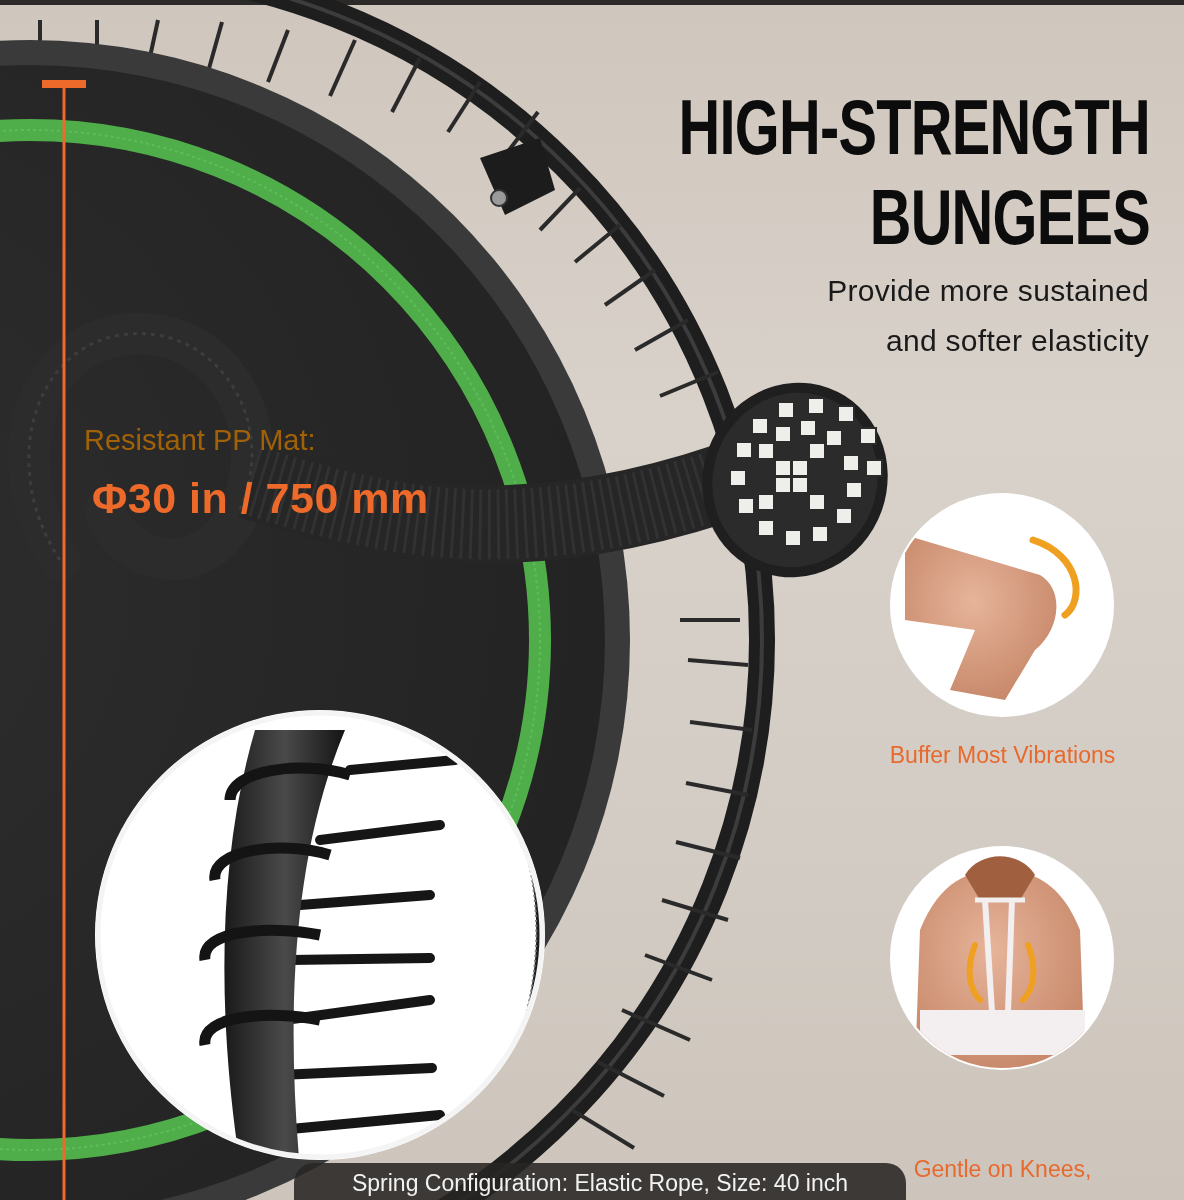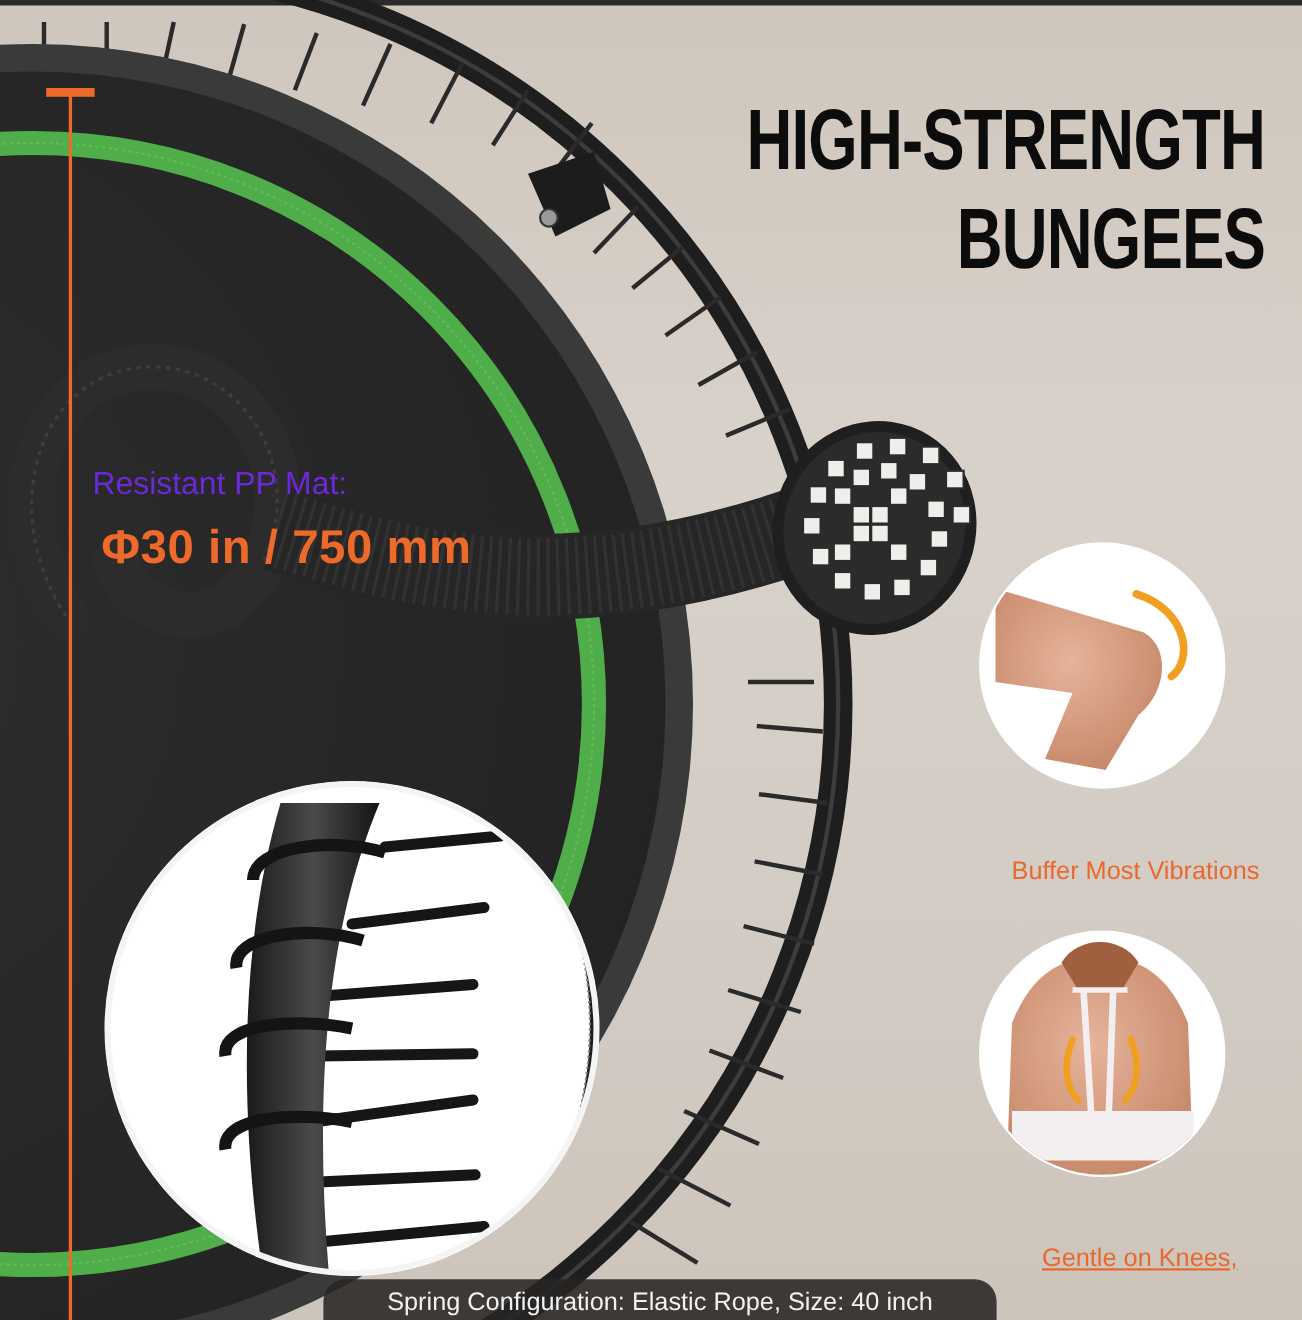--- a/index.html
+++ b/index.html
@@ -7,25 +7,25 @@
     font-family:"Liberation Sans", sans-serif;
     background: linear-gradient(180deg,#cfc6bd 0%, #d9d2ca 35%, #d3ccc4 70%, #cdc5bc 100%); }
   .topbar { position:absolute; left:0; top:0; width:1184px; height:5px; background:#2b2a28; }
   .scene { position:absolute; left:0; top:0; width:1184px; height:1200px; }
   .headline { position:absolute; right:34px; top:82px; text-align:right;
     font-family:"Liberation Sans", sans-serif; font-weight:700; color:#0c0c0c;
     font-size:78px; line-height:90px; letter-spacing:-1px; transform-origin:right top;
     transform:scaleX(0.74); white-space:nowrap; }
   .subhead { position:absolute; right:35px; top:266px; text-align:right; color:#1a1a1a;
     font-size:30px; line-height:50px; letter-spacing:0.3px; }
-  .mat-label { position:absolute; left:84px; top:424px; color:#6d28d9; font-size:29px; }
+  .mat-label { position:absolute; left:84px; top:424px; color:#a16207; font-size:29px; }
   .mat-size { position:absolute; left:92px; top:474px; color:#ee6a2a; font-size:43px; font-weight:700; letter-spacing:0.5px; }
-  .benefit { position:absolute; color:#e8692d; font-size:23px; text-align:right; line-height:30px;margin-top:36px; }
+  .benefit { position:absolute; color:#e8692d; font-size:23px; text-align:center; line-height:30px; }
   .benefit.b1 { left:860px; top:740px; width:285px; }
-  .benefit.b2 { left:880px; top:1092px; width:245px;text-decoration:underline; }
+  .benefit.b2 { left:880px; top:1154px; width:245px; }
   .caption { position:absolute; left:294px; top:1163px; width:612px; height:40px; border-radius:20px 20px 0 0;
     background:rgba(40,38,36,0.88); color:#f2f2f2; font-size:23px; line-height:40px; text-align:center; }
 </style>
 </head>
 <body>
 
 <div class="topbar"></div>
 
 <svg class="scene" viewBox="0 0 1184 1200" xmlns="http://www.w3.org/2000/svg">
   <defs>
@@ -188,20 +188,22 @@
     </g>
   </g>
 </svg>
 
 <div class="headline">
   <div>HIGH-STRENGTH</div>
   <div>BUNGEES</div>
 </div>
 
 <div class="subhead">
+  <div>Provide more sustained</div>
+  <div>and softer elasticity</div>
 </div>
 
 <div class="mat-label">Resistant PP Mat:</div>
 <div class="mat-size">Φ30 in / 750 mm</div>
 
 <div class="benefit b1">
   <div>Buffer Most Vibrations</div>
 </div>
 <div class="benefit b2">
   <div>Gentle on Knees,</div>

